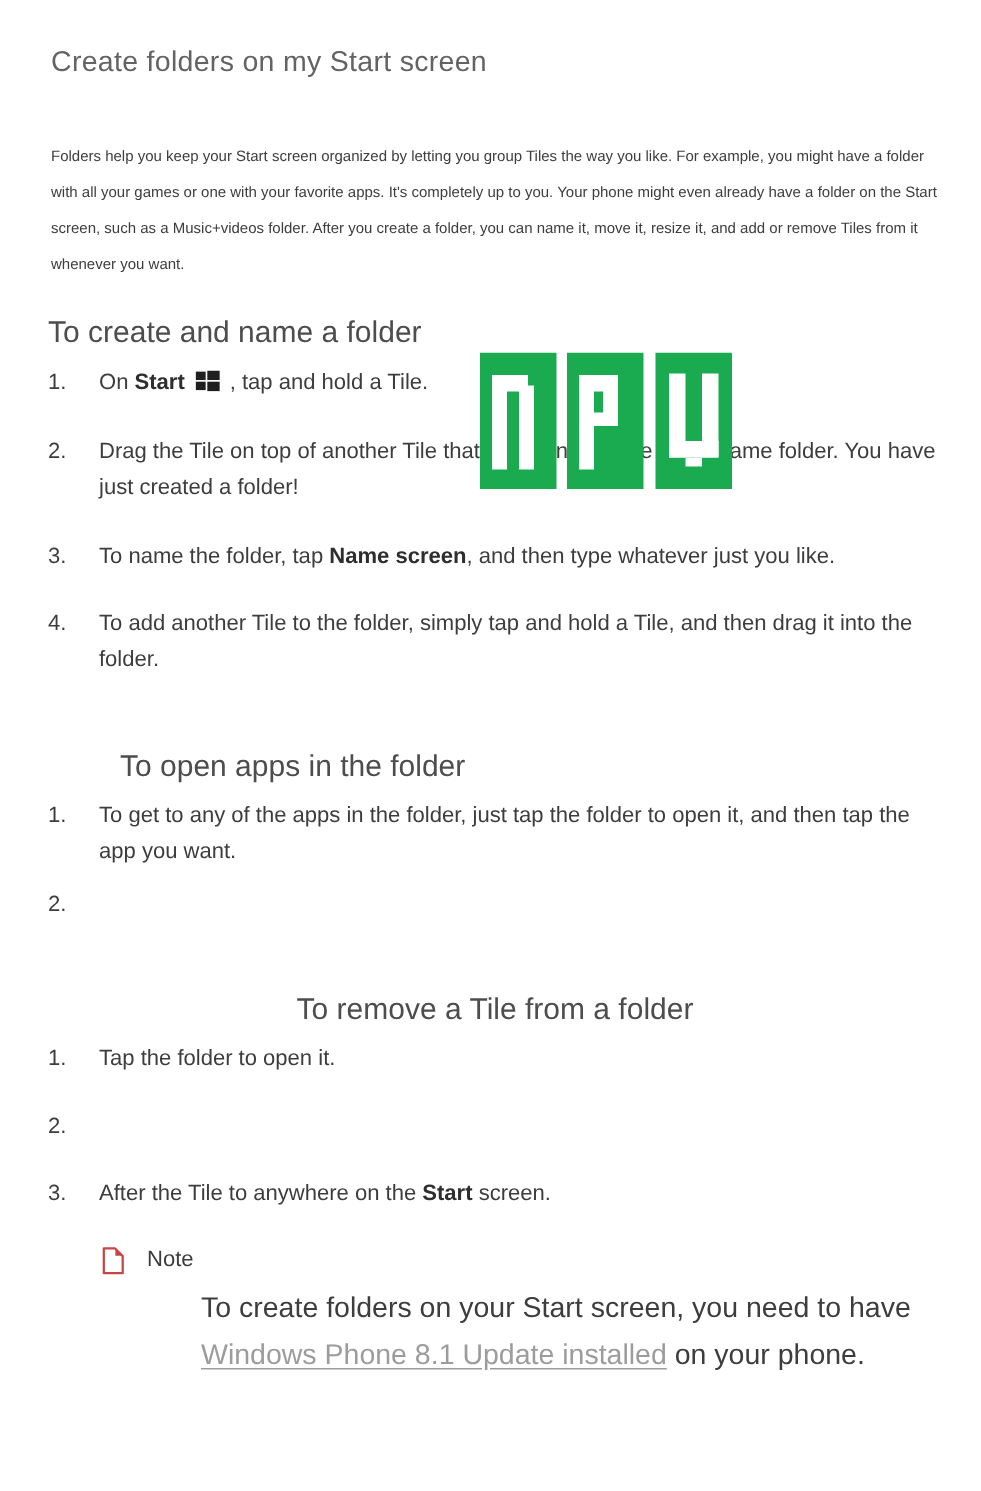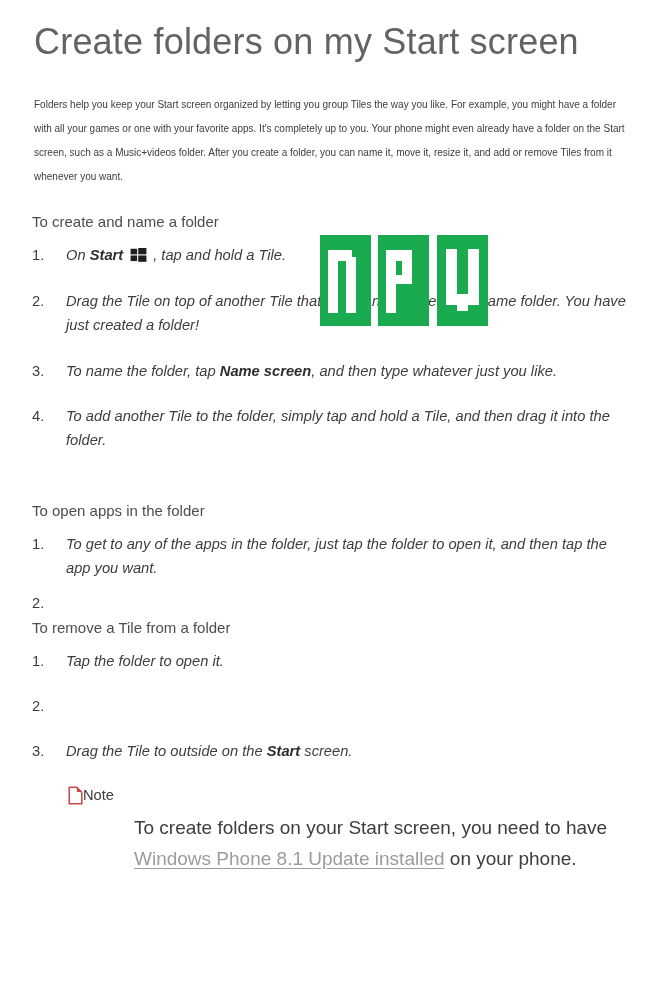--- a/index.html
+++ b/index.html
@@ -5,63 +5,63 @@
   html,body{margin:0;padding:0;background:#ffffff;}
   body{
     width:654px;height:994px;overflow:hidden;position:relative;
     font-family:"Liberation Sans", sans-serif;
     -webkit-font-smoothing:antialiased;
   }
   .page{position:relative;width:654px;height:994px;padding:0 26px 0 32px;box-sizing:border-box;}
 
   .page-title{
     margin:25px 0 0 2px;
-    font-size:36px;line-height:33px;font-weight:300;
+    font-size:19px;line-height:33px;font-weight:300;
     color:#636363;letter-spacing:0.2px;
   }
 
   .intro{
     margin:35px 0 0 2px;max-width:596px;
     font-size:10px;line-height:24px;color:#3d3d3d;
   }
 
   .section-heading{
-    margin:0 0 0 0;font-size:15px;line-height:26px;
+    margin:0 0 0 0;font-size:20px;line-height:26px;
     font-weight:400;color:#4d4d4d;
   }
   .sec1 .section-heading{margin-top:20px;}
-  .sec2 .section-heading{margin-top:46px;}
-  .sec3 .section-heading{}
+  .sec2 .section-heading{margin-top:46px;margin-left:48px;}
+  .sec3 .section-heading{margin-top:45px;text-align:center;}
 
   ol.steps{list-style:none;margin:8px 0 0 0;padding:0;}
   ol.steps li{display:flex;align-items:flex-start;}
   .num{
     flex:0 0 34px;font-size:14.7px;line-height:24px;color:#3d3d3d;
   }
   .txt{
     flex:0 1 auto;max-width:572px;
-    font-size:14.7px;line-height:24px;color:#3d3d3d;font-style:italic;
+    font-size:14.7px;line-height:24px;color:#3d3d3d;
   }
   .txt b{font-weight:700;color:#2e2e2e;}
 
   .m22{margin-top:22px;} .m21{margin-top:21px;} .m11{margin-top:11px;} .m9{margin-top:9px;}
 
   .win-icon{
     display:inline-block;width:17px;height:14px;
     vertical-align:-2px;margin:0 6px 0 7px;
   }
 
   
   .npu-logo{position:absolute;left:320px;top:210px;width:168px;height:91px;}
 
   
   .note{margin:20px 0 0 36px;}
   .note-head{display:flex;align-items:center;}
   .note-icon{width:15px;height:19px;flex:0 0 15px;}
-  .note-label{margin-left:0;font-size:14.7px;line-height:24px;color:#3c3c3c;}
+  .note-label{margin-left:15px;font-size:14.7px;line-height:24px;color:#3c3c3c;}
   .note-body{
     margin:5px 0 0 66px;max-width:528px;
     font-size:19px;line-height:31px;color:#3d3d3d;
   }
   .note-link{color:#9c9c9c;text-decoration:underline;text-underline-offset:3px;cursor:pointer;}
 </style>
 </head>
 <body>
 
 <div class="page">
@@ -144,21 +144,21 @@
     <ol class="steps m9">
       <li>
         <span class="num">1.</span>
         <span class="txt">Tap the folder to open it.</span>
       </li>
       <li class="m21">
         <span class="num">2.</span>
       </li>
       <li class="m21">
         <span class="num">3.</span>
-        <span class="txt"><span>Drag the Tile to outside on the </span><b>Start</b><span> screen.</span></span>
+        <span class="txt"><span>After the Tile to anywhere on the </span><b>Start</b><span> screen.</span></span>
       </li>
     </ol>
   </div>
 
   <div class="note">
     <div class="note-head">
       <svg class="note-icon" viewBox="0 0 15 19">
         <path d="M1.2 1.2 H8.6 L13.8 6.4 V17.8 H1.2 Z" fill="none" stroke="#c94444" stroke-width="1.5" stroke-linejoin="round"></path>
         <path d="M8.9 1.2 L13.8 6.1 H8.9 Z" fill="#c94444"></path>
       </svg>

